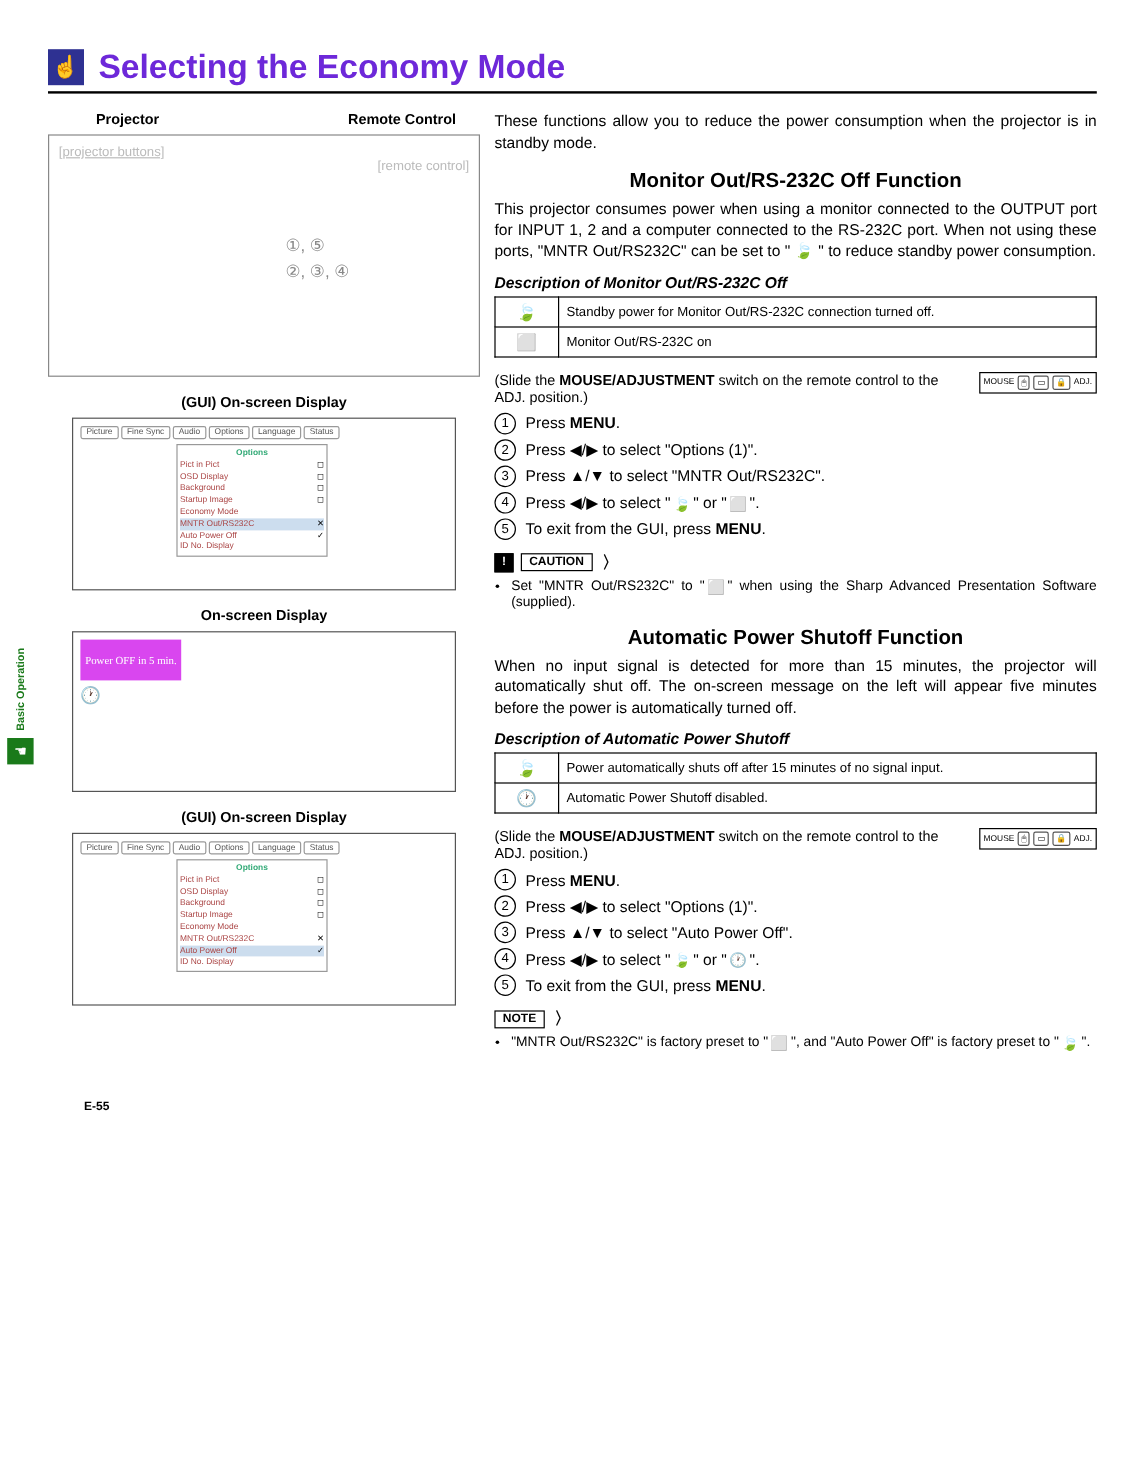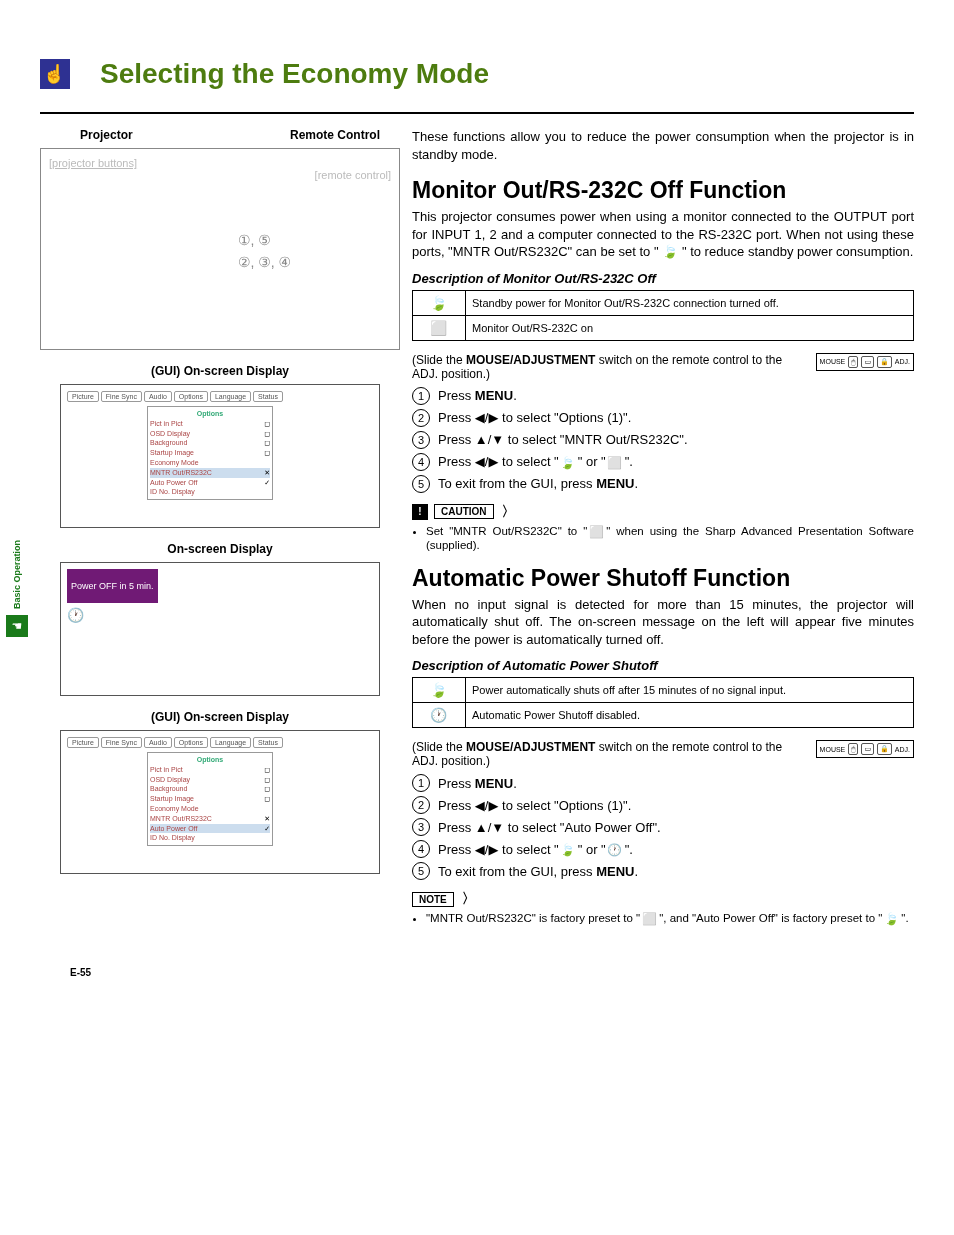--- a/index.html
+++ b/index.html
@@ -24,22 +24,22 @@
     height: 30px;
     background: #2e3192;
     display: flex;
     align-items: center;
     justify-content: center;
     color: #fff;
     font-size: 18px;
   }
   h1.page-title {
     font-size: 28px;
-    margin: 18px;
-    color: #4d7c0f;
+    margin: 0;
+    color: #6d28d9;
     font-weight: bold;
   }
   .columns {
     display: flex;
     gap: 12px;
   }
   .left-col {
     width: 360px;
     flex-shrink: 0;
     font-size: 12px;
@@ -132,35 +132,37 @@
   .osd-item-name { color: #a44; }
   .osd-hl { background: #cde; }
   .poweroff-box {
     border: 1px solid #555;
     height: 120px;
     margin: 0 20px;
     padding: 6px;
     font-size: 10px;
   }
   .poweroff-msg {
-    background: #701a75;
+    background: #d946ef;
     color: #fff;
     padding: 12px 4px;
     display: inline-block;
     font-size: 9px;
+    font-family: Liberation Serif, serif;
   }
   .clock-icon {
     color: #d46;
     font-size: 14px;
     margin-top: 4px;
   }
   .right-col p { margin: 0 0 10px 0; text-align: justify; line-height: 1.35; }
   h2.section {
-    font-size: 23px;
+    font-size: 17px;
     margin: 14px 0 4px 0;
+    text-align: center;
   }
   h3.desc {
     font-style: italic;
     font-weight: bold;
     font-size: 13px;
     margin: 10px 0 4px 0;
   }
   table.desc-table {
     border-collapse: collapse;
     width: 100%;

